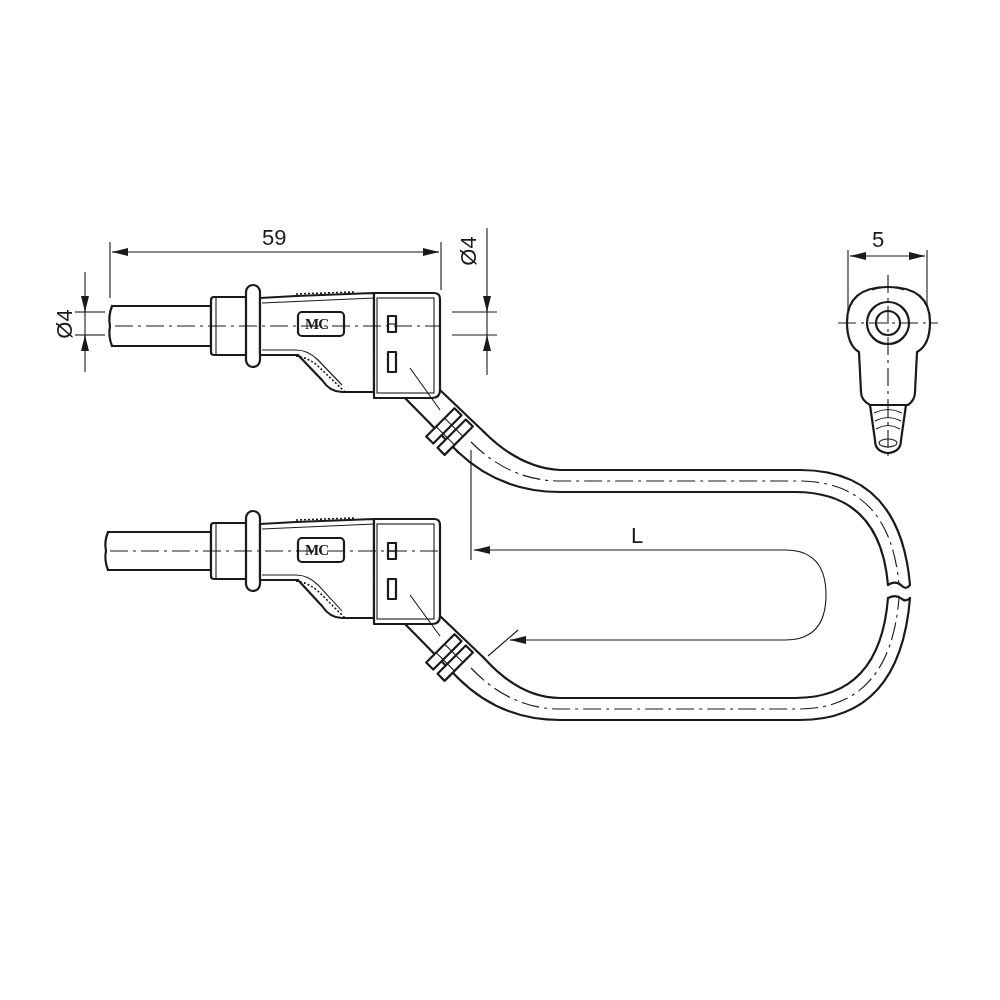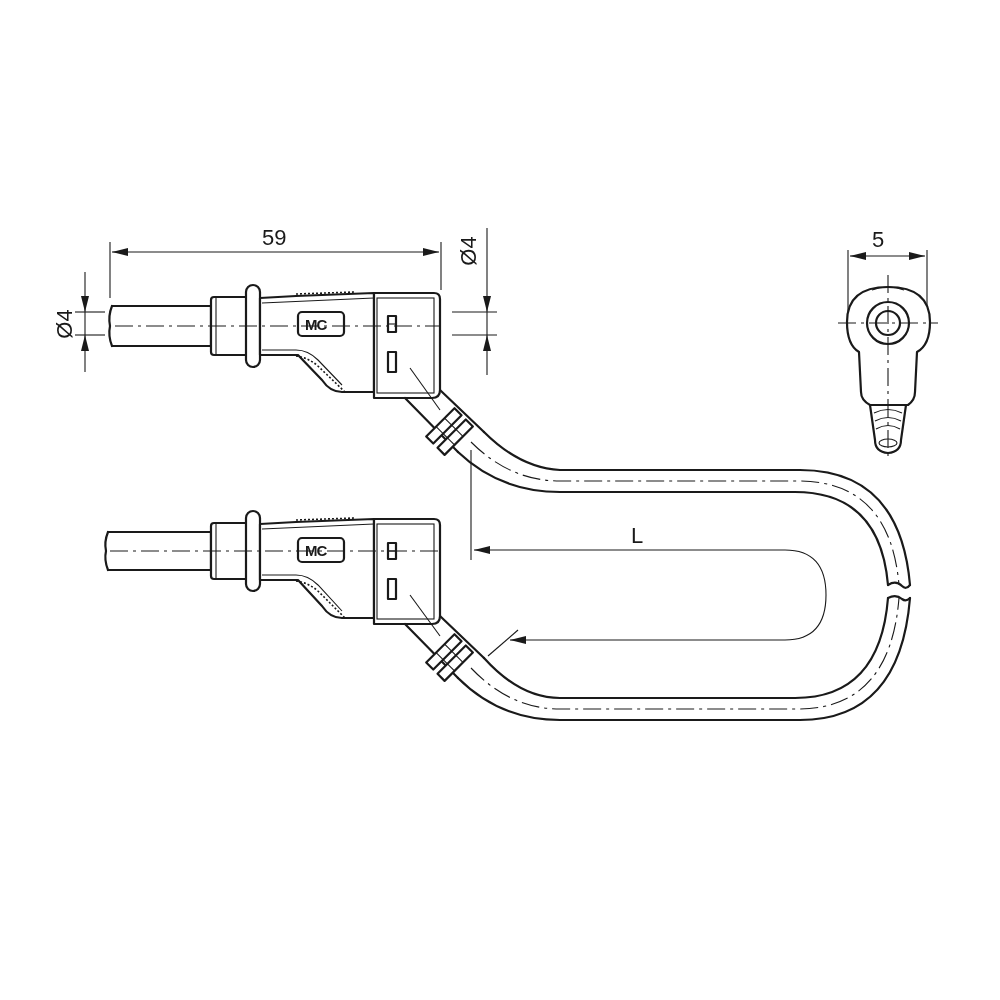--- a/index.html
+++ b/index.html
@@ -15,21 +15,21 @@
       position: absolute;
       font-family: "Liberation Sans", sans-serif;
       font-size: 22px;
       color: #1a1a1a;
       line-height: 1;
       white-space: nowrap;
     }
     .rot { transform-origin: center center; transform: rotate(-90deg); }
     .logo {
       position: absolute;
-      font-family: Liberation Sans, sans-serif;
+      font-family: Liberation Serif, serif;
       font-weight: bold;
       font-size: 15px;
       color: #1a1a1a;
       letter-spacing: -1px;
       line-height: 1;
     }
   </style>
 </head>
 <body>
 

